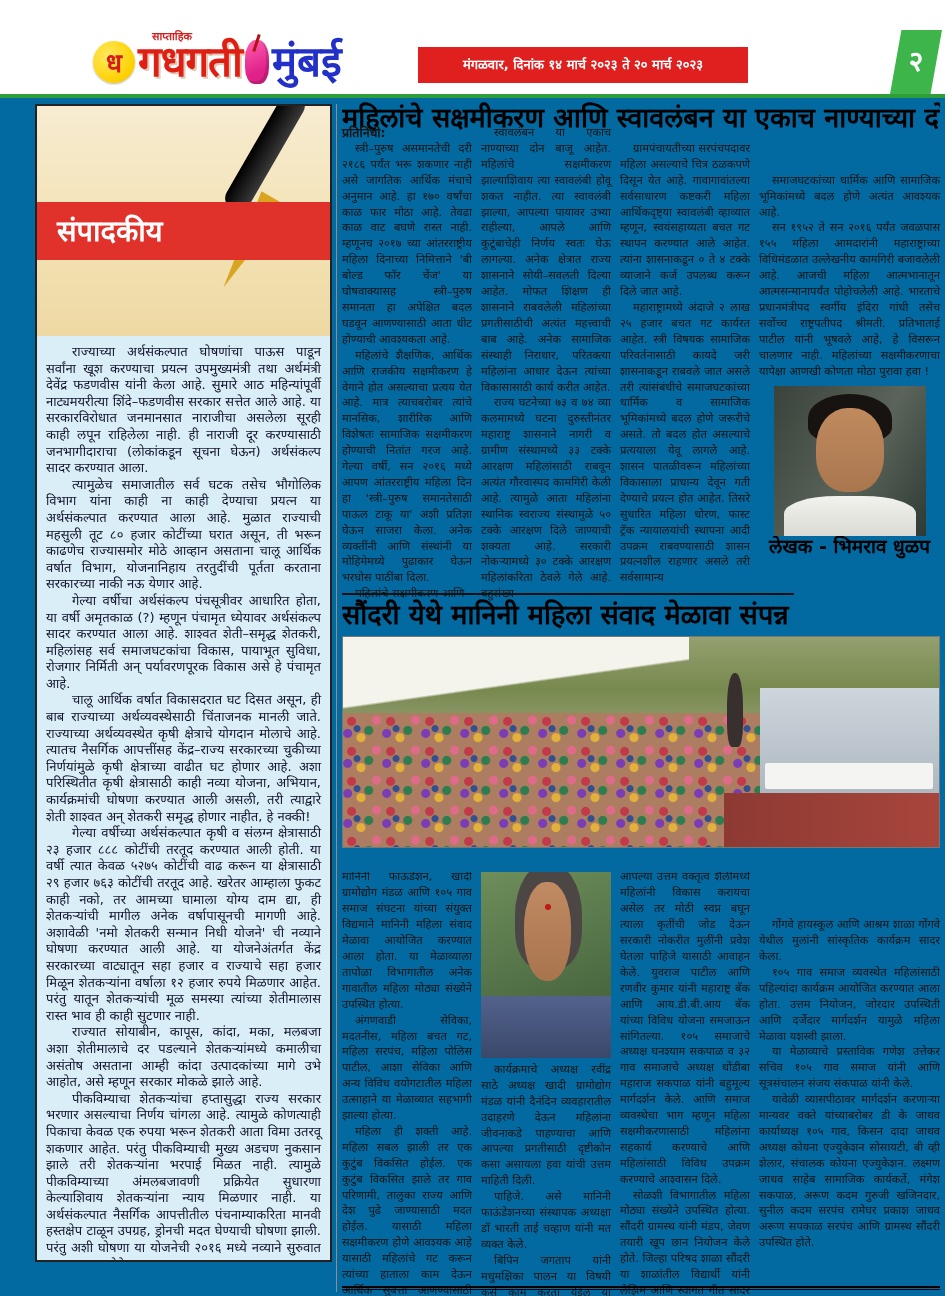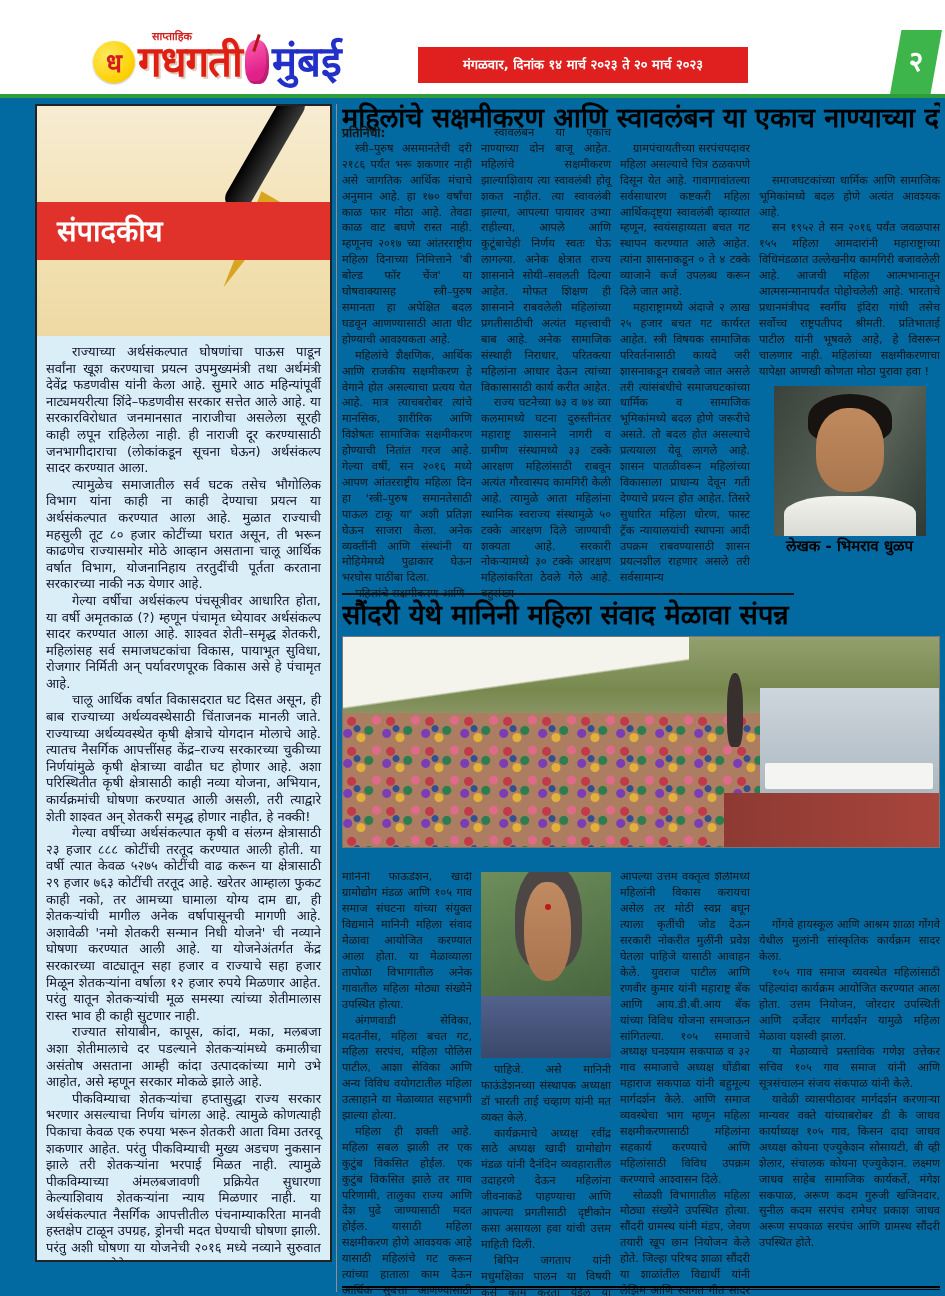--- a/index.html
+++ b/index.html
@@ -42,21 +42,21 @@
   .news-col { font-size:11.2px; line-height:15.9px; text-align:justify; color:#141414; }
   .w-narrow { flex:0 0 130px; width:130px; }
   .w-wide { flex:0 0 181px; width:181px; }
   .news-col .para { text-indent:13px; }
   .byline { font-weight:800; font-size:12.5px; text-indent:0; }
 
   .author-photo { position:relative; width:152px; height:150px; margin:6px auto 3px auto; background:linear-gradient(120deg,#39433b 0%, #5a645a 55%, #2e3a34 100%); overflow:hidden; }
   .ap-hair { position:absolute; left:34px; top:8px; width:84px; height:48px; background:#171310; border-radius:50% 50% 30% 30%; }
   .ap-face { position:absolute; left:42px; top:22px; width:68px; height:84px; background:linear-gradient(180deg,#c08a5e,#a9764e); border-radius:46% 46% 42% 42%; }
   .ap-shirt { position:absolute; left:10px; bottom:-4px; width:132px; height:44px; background:linear-gradient(180deg,#f2f2ee,#d8d8d2); border-radius:40% 40% 0 0; }
-  .author-caption { text-align:center; font-size:15px; font-weight:800; color:#000; margin-top:2px; }
+  .author-caption { text-align:center; font-size:19px; font-weight:800; color:#000; margin-top:2px; }
 
   .a2-rule { width:452px; border-top:2px solid #111; margin-top:6px; }
   .a2-headline { width:455px; margin-top:2px; margin-bottom:4px; text-align:left; }
 
   .group-photo { position:relative; width:598px; height:212px; margin-top:3px; border:1px solid #777; background:#b98a6e; overflow:hidden; }
   .gp-trees { position:absolute; left:0; top:0; width:100%; height:42%; background:linear-gradient(180deg,#93a06f 0%, #78894f 60%, #8f9a6d 100%); }
   .gp-canopy { position:absolute; left:0; top:0; width:58%; height:34%; background:linear-gradient(172deg,#f4f3ec 58%, rgba(244,243,236,0) 60%); }
   .gp-crowd { position:absolute; left:0; bottom:0; width:100%; height:64%;
       background-color:#ad7d62;
       background-image:
@@ -185,22 +185,22 @@
             </div>
         </div>
         <div class="news-col w-narrow">
           <div class="speaker-portrait">
             <div class="sp-hair"></div>
             <div class="sp-face"></div>
             <div class="sp-bindi"></div>
             <div class="sp-sari"></div>
           </div>
           <div>
+              <p class="para">कार्यक्रमाचे अध्यक्ष रवींद्र साठे अध्यक्ष खादी ग्रामोद्योग मंडळ यांनी दैनंदिन व्यवहारातील उदाहरणे देऊन महिलांना जीवनाकडे पाहण्याचा आणि आपल्या प्रगतीसाठी दृष्टीकोन कसा असायला हवा यांची उत्तम माहिती दिली.</p>
               <p class="para">पाहिजे. असे मानिनी फाऊंडेशनच्या संस्थापक अध्यक्षा डॉ भारती ताई चव्हाण यांनी मत व्यक्त केले.</p>
-              <p class="para">कार्यक्रमाचे अध्यक्ष रवींद्र साठे अध्यक्ष खादी ग्रामोद्योग मंडळ यांनी दैनंदिन व्यवहारातील उदाहरणे देऊन महिलांना जीवनाकडे पाहण्याचा आणि आपल्या प्रगतीसाठी दृष्टीकोन कसा असायला हवा यांची उत्तम माहिती दिली.</p>
               <p class="para">बिपिन जगताप यांनी मधुमक्षिका पालन या विषयी कसे काम करता येईल या विषयाची ओळख करून</p>
             </div>
         </div>
         <div class="news-col w-narrow">
           <div>
               <p class="para">दिली. विद्याधर हिरमुखे यांनी आपल्या उत्तम वक्तृत्व शैलीमध्ये महिलांनी विकास करायचा असेल तर मोठी स्वप्न बघून त्याला कृतींची जोड देऊन सरकारी नोकरीत मुलींनी प्रवेश घेतला पाहिजे यासाठी आवाहन केले. युवराज पाटील आणि रणवीर कुमार यांनी महाराष्ट्र बँक आणि आय.डी.बी.आय बँक यांच्या विविध योजना समजाऊन सांगितल्या. १०५ समाजाचे अध्यक्ष घनश्याम सकपाळ व ३२ गाव समाजाचे अध्यक्ष धोंडीबा महाराज सकपाळ यांनी बहुमूल्य मार्गदर्शन केले. आणि समाज व्यवस्थेचा भाग म्हणून महिला सक्षमीकरणासाठी महिलांना सहकार्य करण्याचे आणि महिलांसाठी विविध उपक्रम करण्याचे आश्वासन दिले.</p>
               <p class="para">सोळशी विभागातील महिला मोठ्या संख्येने उपस्थित होत्या. सौंदरी ग्रामस्थ यांनी मंडप, जेवण तयारी खूप छान नियोजन केले होते. जिल्हा परिषद शाळा सौंदरी या शाळांतील विद्यार्थी यांनी लेझिम आणि स्वागत गीत सादर केले. तर</p>
             </div>
         </div>
         <div class="news-col w-wide">

